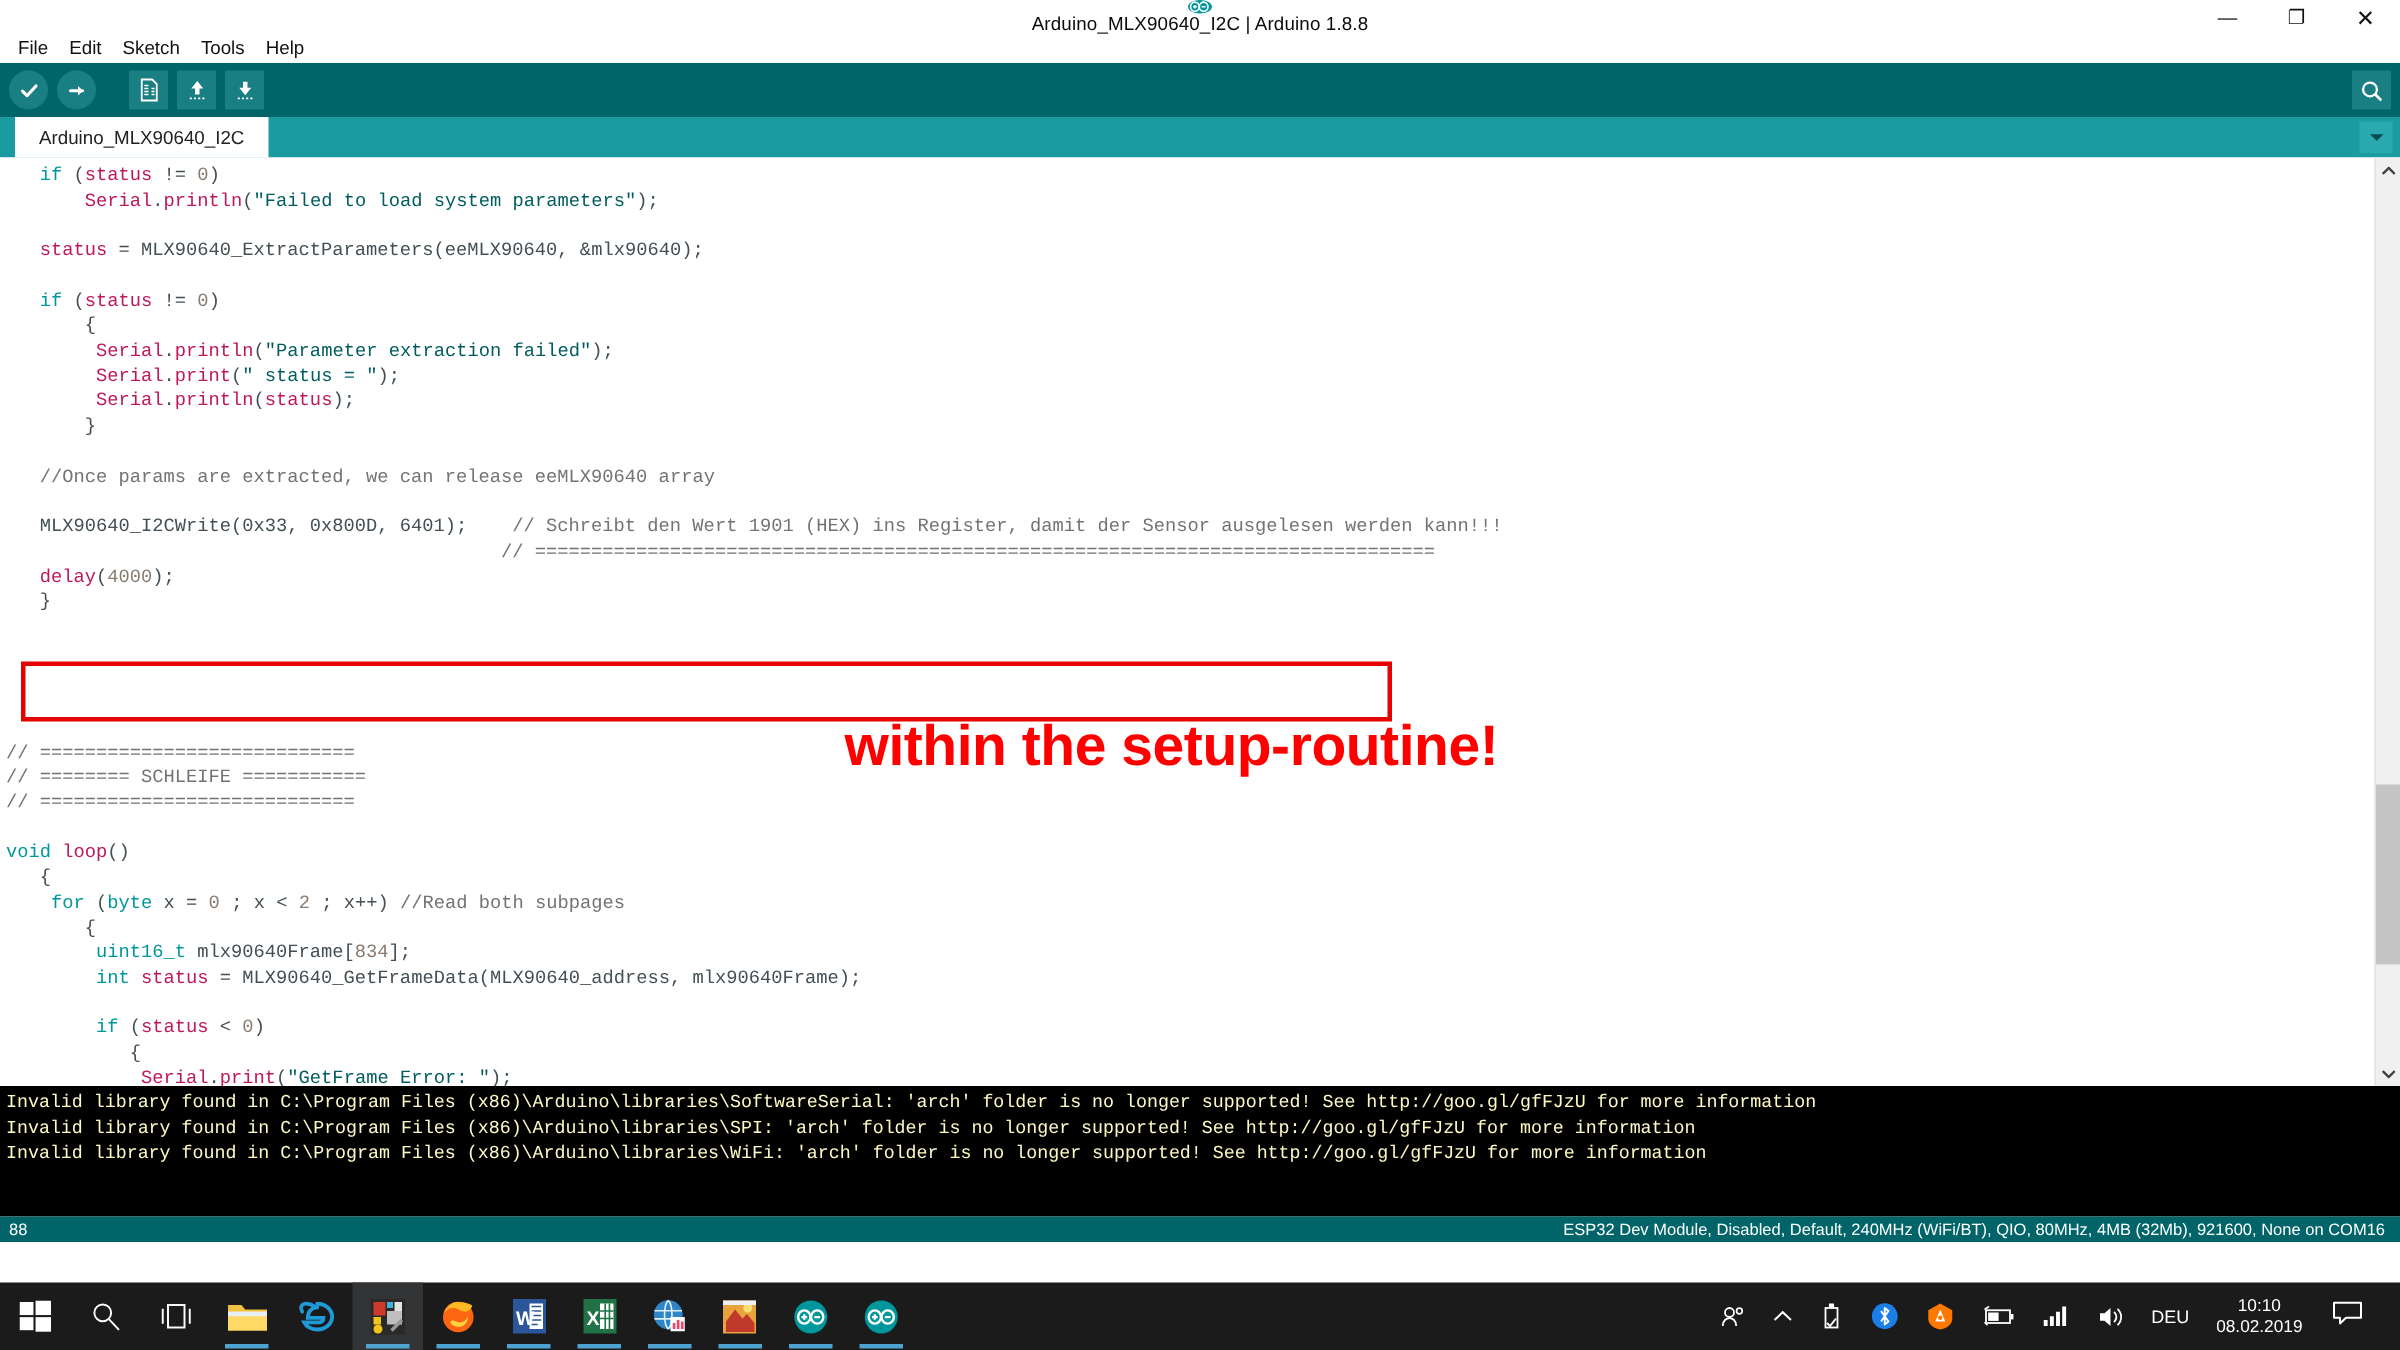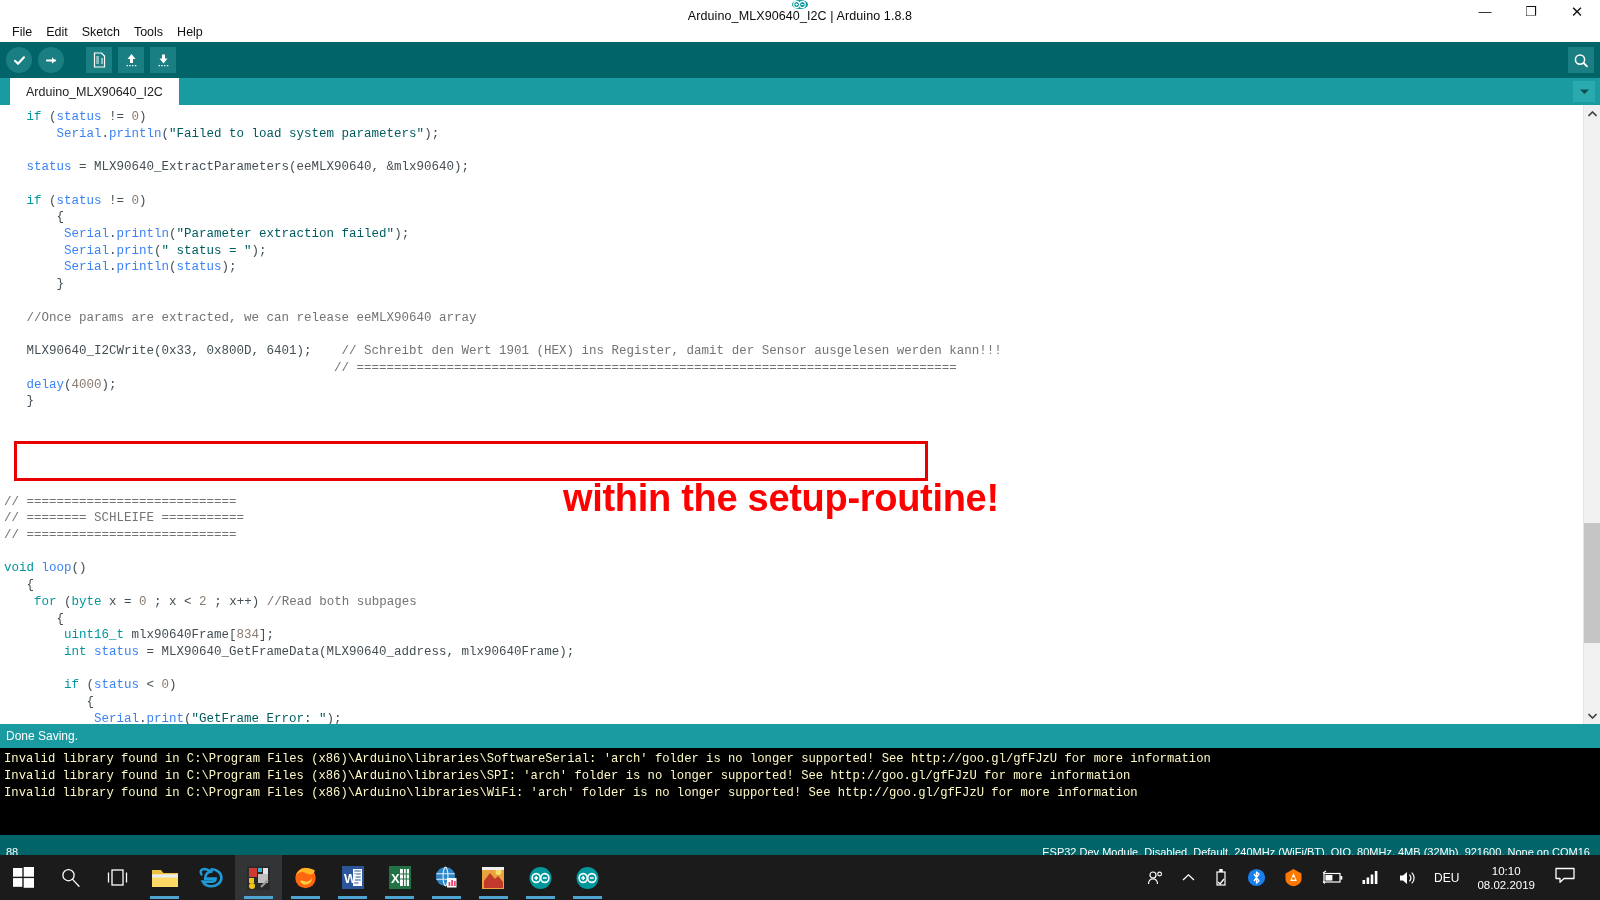--- a/index.html
+++ b/index.html
@@ -69,21 +69,21 @@
     position: relative; height: 619px; background: #ffffff;
     overflow: hidden;
   }
   .code {
     font-family: "Liberation Mono", monospace;
     font-size: 12.5px; line-height: 16.72px;
     white-space: pre; padding-top: 4px; padding-left: 4px;
     color: #434f54;
   }
   .code .kw  { color: #00979c; }      
-  .code .fn  { color: #3b82f6; }      
+  .code .fn  { color: #be185d; }      
   .code .str { color: #005c5f; }      
   .code .num { color: #8a7b6f; }      
   .code .cmt { color: #737373; }      
   .code .pl  { color: #434f54; }      
 
   
   .redbox {
     position: absolute; border: 3px solid #e60000;
     left: 14px; top: 336px; width: 914px; height: 40px;
     pointer-events: none;
@@ -113,21 +113,21 @@
 
   
   .console {
     height: 87px; background: #000000; color: #fef9c3;
     font-family: "Liberation Mono", monospace; font-size: 12.2px;
     line-height: 16.8px; padding: 3px 0 0 4px; white-space: pre; overflow: hidden;
   }
 
   
   .bottombar {
-    height: 34px; background: #006468; color: #ffffff;
+    height: 17px; background: #006468; color: #ffffff;
     font-size: 11px; display: flex; align-items: center; position: relative;
   }
   .bb-left { padding-left: 6px; }
   .bb-right { position: absolute; right: 10px; font-size: 11px; }
 
   
   .taskbar {
     position: absolute; bottom: 0; left: 0; width: 1600px; height: 45px;
     background: #1b1b1b; display: flex; align-items: center;
   }
@@ -239,23 +239,20 @@
       </div>
       <div class="vs-thumb"></div>
       <div class="vs-arrow bottom">
         <svg width="9" height="6" viewBox="0 0 9 6">
           <path d="M0.5 1 L4.5 5 L8.5 1" stroke="#404040" stroke-width="1.6" fill="none"></path>
         </svg>
       </div>
     </div>
   </div>
 
-  <div class="savebar">
-    <span>Done Saving.</span>
-  </div>
 
   <div class="console" id="console-body"><div>Invalid library found in C:\Program Files (x86)\Arduino\libraries\SoftwareSerial: 'arch' folder is no longer supported! See http://goo.gl/gfFJzU for more information</div><div>Invalid library found in C:\Program Files (x86)\Arduino\libraries\SPI: 'arch' folder is no longer supported! See http://goo.gl/gfFJzU for more information</div><div>Invalid library found in C:\Program Files (x86)\Arduino\libraries\WiFi: 'arch' folder is no longer supported! See http://goo.gl/gfFJzU for more information</div></div>
 
   <div class="bottombar">
     <span class="bb-left">88</span>
     <span class="bb-right">ESP32 Dev Module, Disabled, Default, 240MHz (WiFi/BT), QIO, 80MHz, 4MB (32Mb), 921600, None on COM16</span>
   </div>
 
   <div class="taskbar">
     <div class="tb-item">

